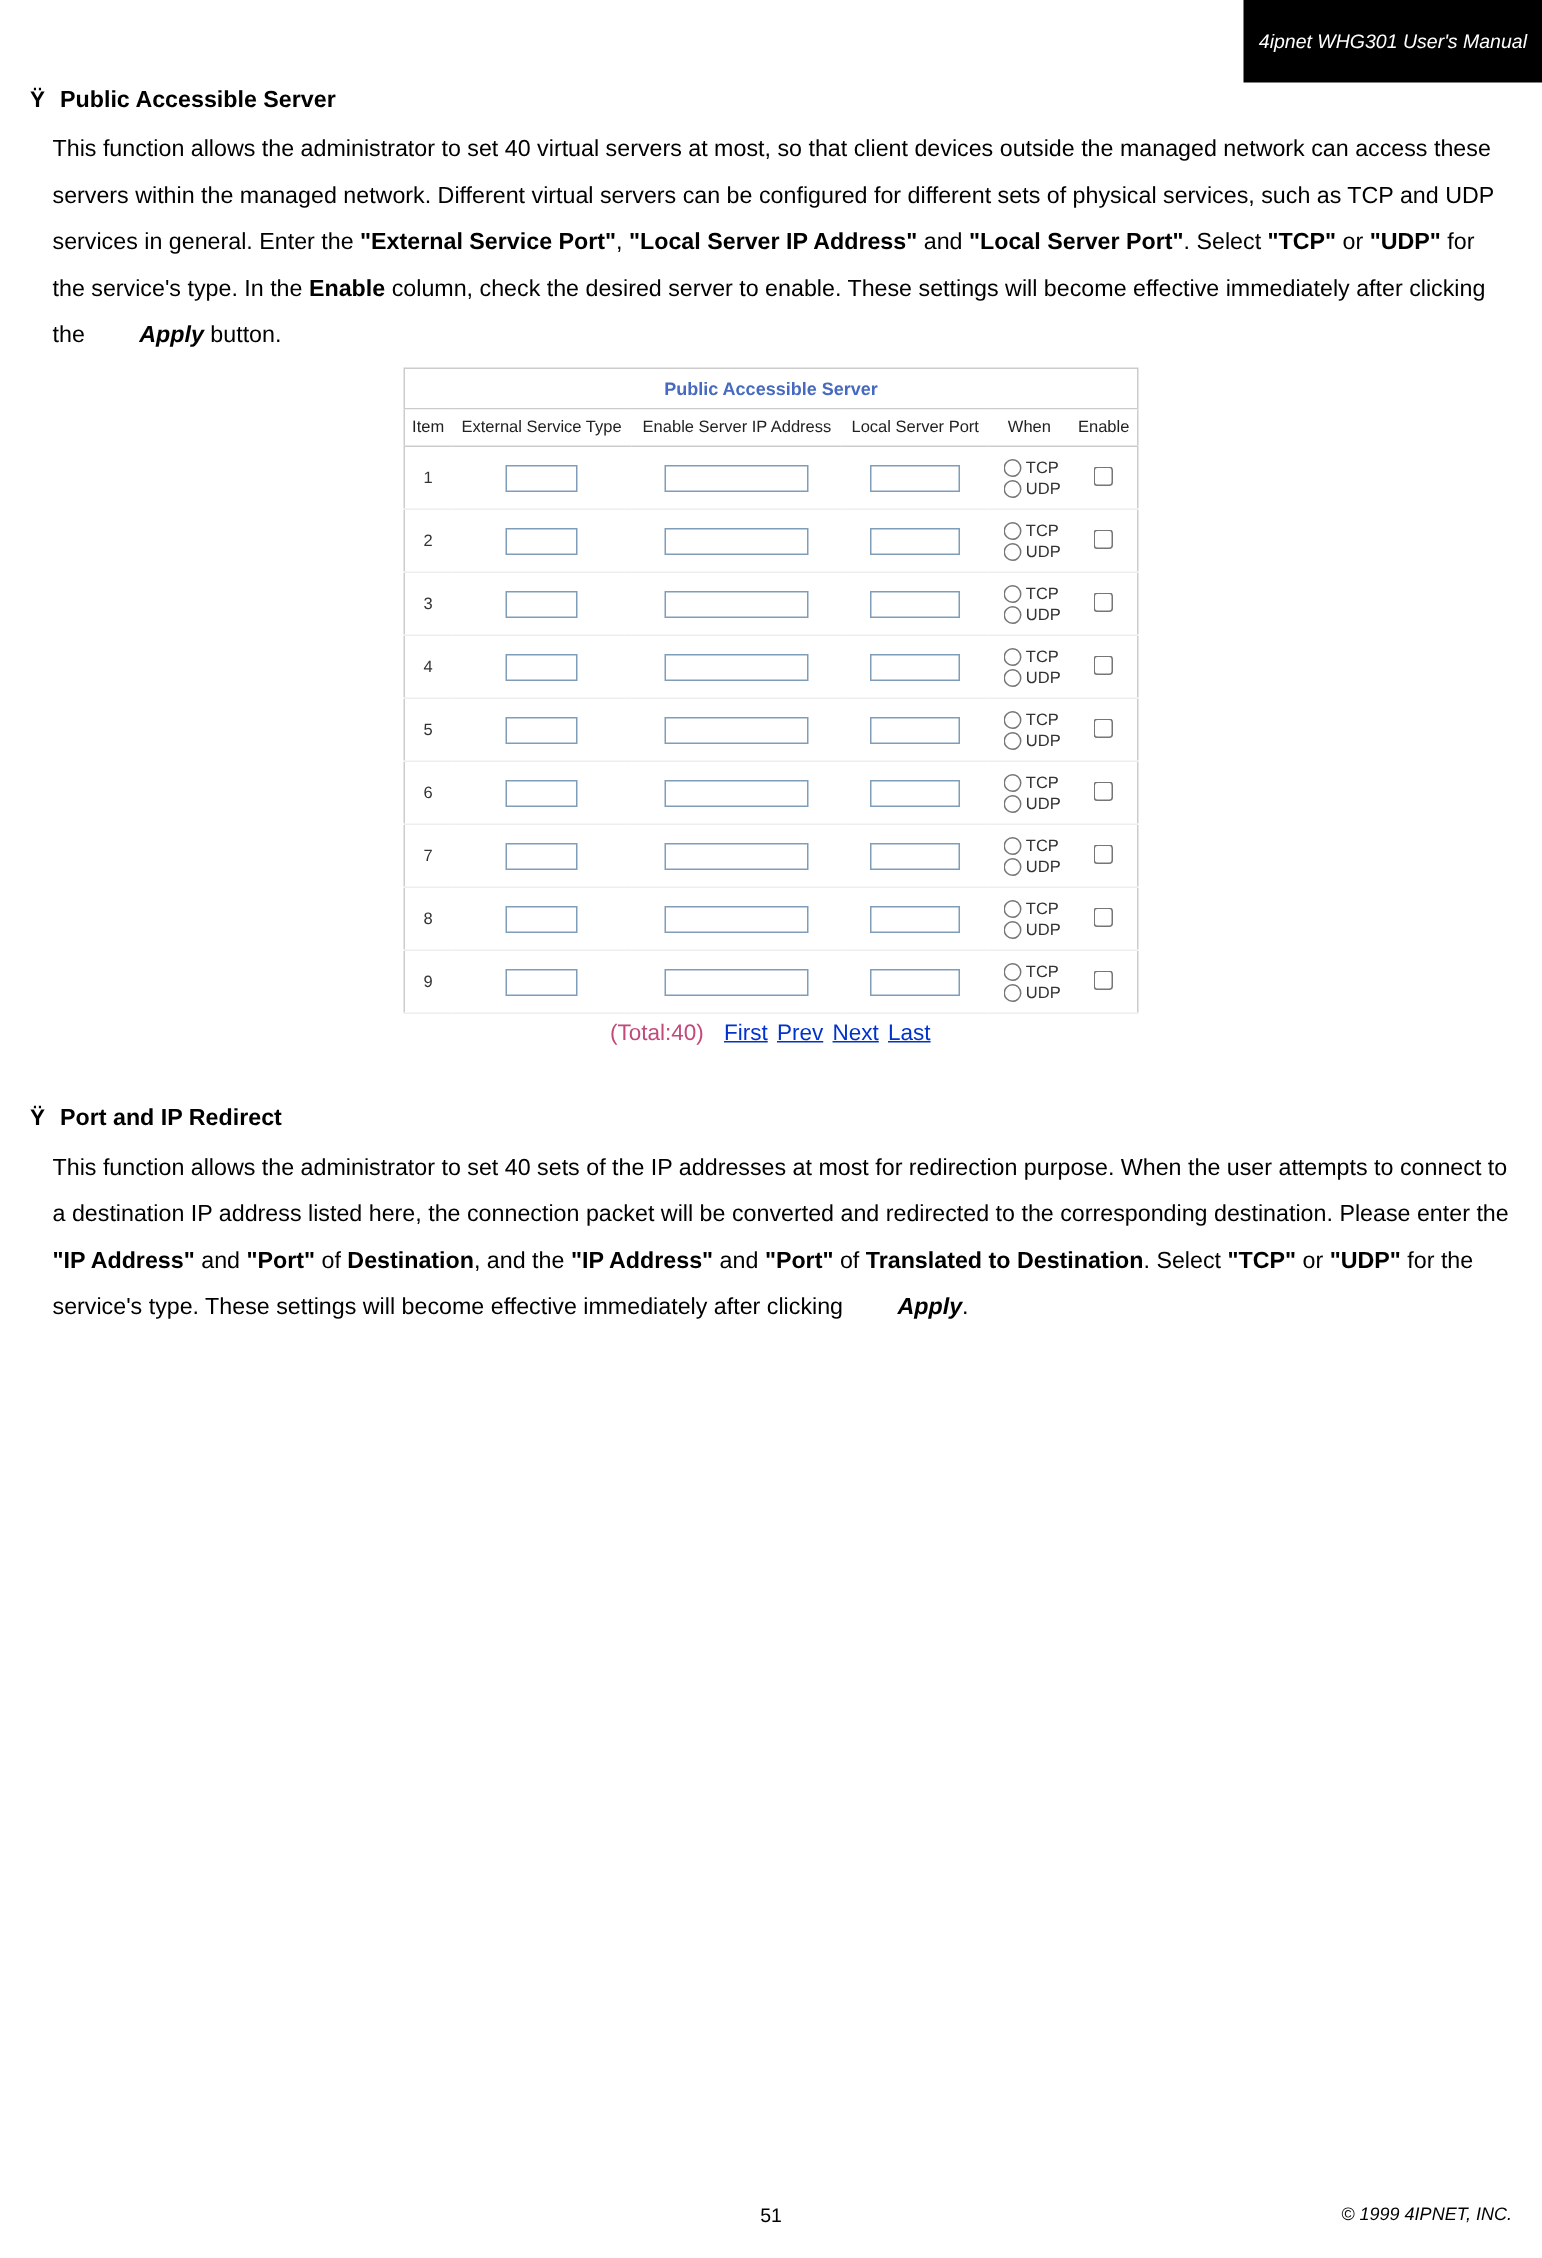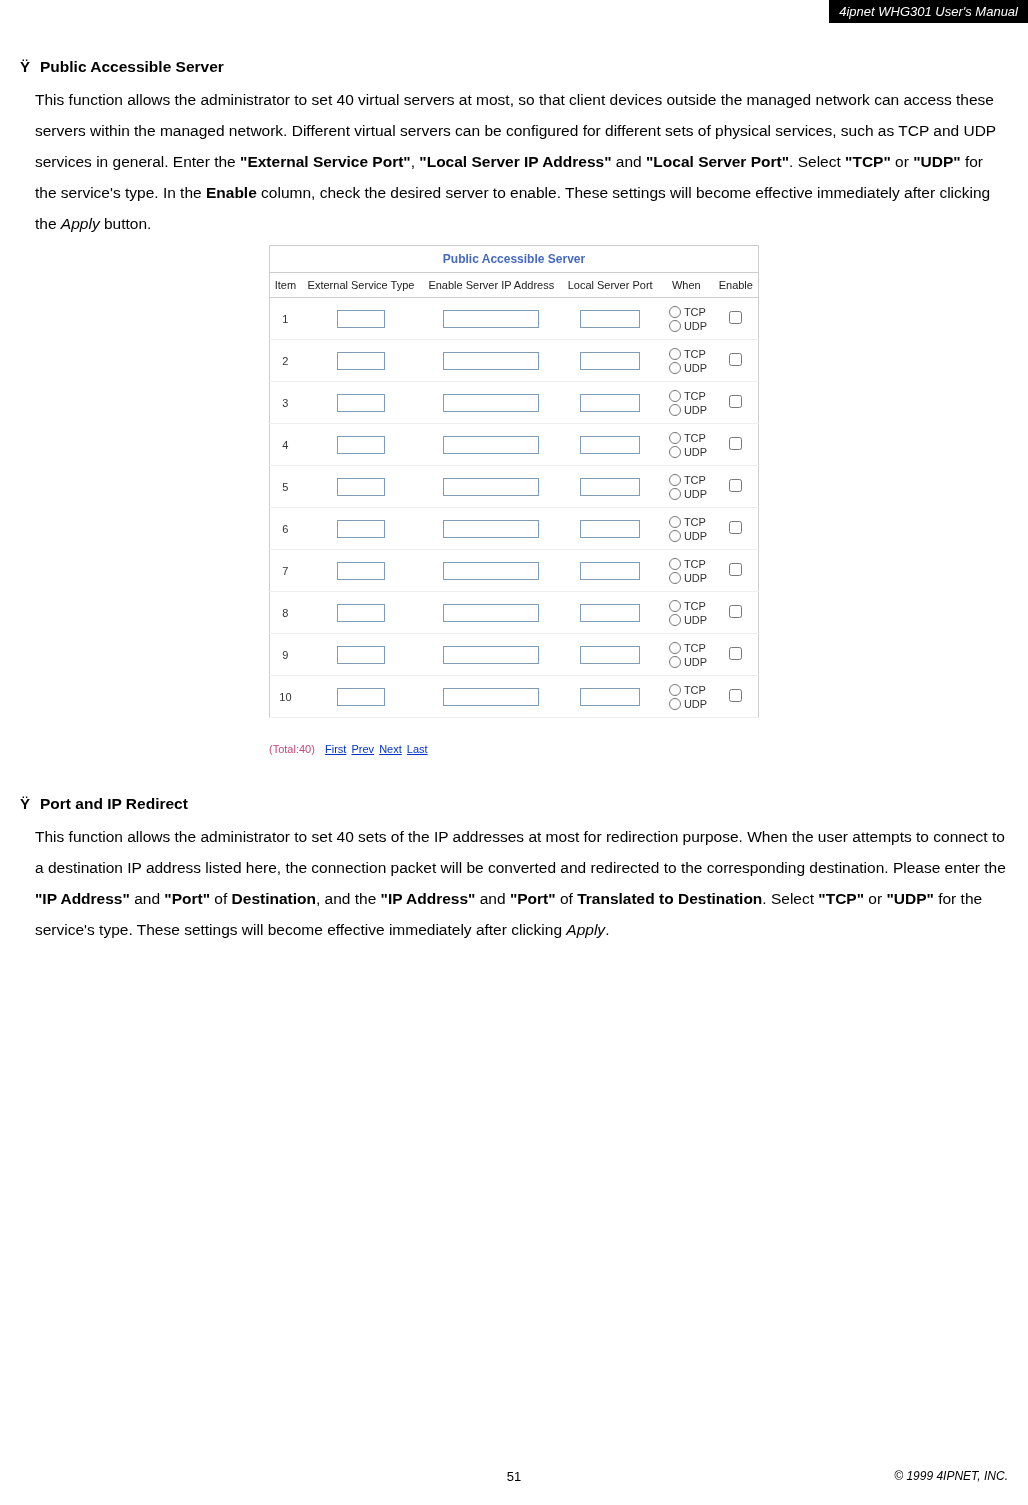--- a/index.html
+++ b/index.html
@@ -10,21 +10,21 @@
       font-family: Arial, Helvetica, sans-serif;
       position: relative;
       color: #000;
     }
     .header-bar {
       position: absolute;
       top: 0;
       right: 0;
       background: #000;
       color: #fff;
-      padding: 4px 10px;
+      padding: 20px 10px;
       font-size: 13px;
       font-style: italic;
       font-family: Verdana, Arial, sans-serif;
       text-align: right;
     }
     .content {
       padding: 58px 20px 0 20px;
     }
     .bullet {
       font-size: 15px;
@@ -37,21 +37,21 @@
       font-size: 15.5px;
       margin-bottom: 8px;
     }
     .para {
       font-size: 15.5px;
       line-height: 2.0;
       margin-left: 15px;
       margin-bottom: 6px;
     }
     .bold { font-weight: bold; }
-    .bold-italic { font-weight: normal; font-style: italic; }
+    .bold-italic { font-weight: bold; font-style: italic; margin-left: 32px; }
 
     .screenshot-ui {
       width: 490px;
       margin: 6px auto 0 auto;
       font-family: Tahoma, Arial, sans-serif;
       font-size: 11px;
     }
     .caption {
       background: #fff;
       color: #476abf;
@@ -112,23 +112,23 @@
       padding-left: 6px;
     }
     .type-cell label { display: flex; align-items: center; gap: 3px; }
     input[type="radio"] { width: 12px; height: 12px; }
     input[type="checkbox"] {
       width: 13px;
       height: 13px;
       border: 1px solid #7f9db9;
     }
     .pager {
-      text-align: left;
-      font-size: 11px;
-      margin-top: 25px;
+      text-align: center;
+      font-size: 15px;
+      margin-top: 4px;
       color: #333;
     }
     .pager .total { color: #c24a7a; }
     .pager a { color: #0033cc; text-decoration: underline; margin: 0 1px; cursor: pointer; }
 
     .section2 { margin-top: 40px; }
 
     .footer {
       position: absolute;
       bottom: 22px;
@@ -338,39 +338,20 @@
                   <span>TCP</span>
                 </label>
                 <label>
                   <input type="radio" name="t8" style="">
                   <span>UDP</span>
                 </label>
               </div>
             </td>
             <td><input type="checkbox" style=""></td>
           </tr>
-          <tr>
-            <td>10</td>
-            <td><input class="small-field" style=""></td>
-            <td><input class="med-field" style=""></td>
-            <td><input class="port-field" style=""></td>
-            <td>
-              <div class="type-cell">
-                <label>
-                  <input type="radio" name="t9" style="">
-                  <span>TCP</span>
-                </label>
-                <label>
-                  <input type="radio" name="t9" style="">
-                  <span>UDP</span>
-                </label>
-              </div>
-            </td>
-            <td><input type="checkbox" style=""></td>
-          </tr>
         </tbody>
     </table>
     <div class="pager">
       <span class="total">(Total:40)</span>&nbsp;&nbsp;
       <a>First</a>
       <a>Prev</a>
       <a>Next</a>
       <a>Last</a>
     </div>
   </div>

